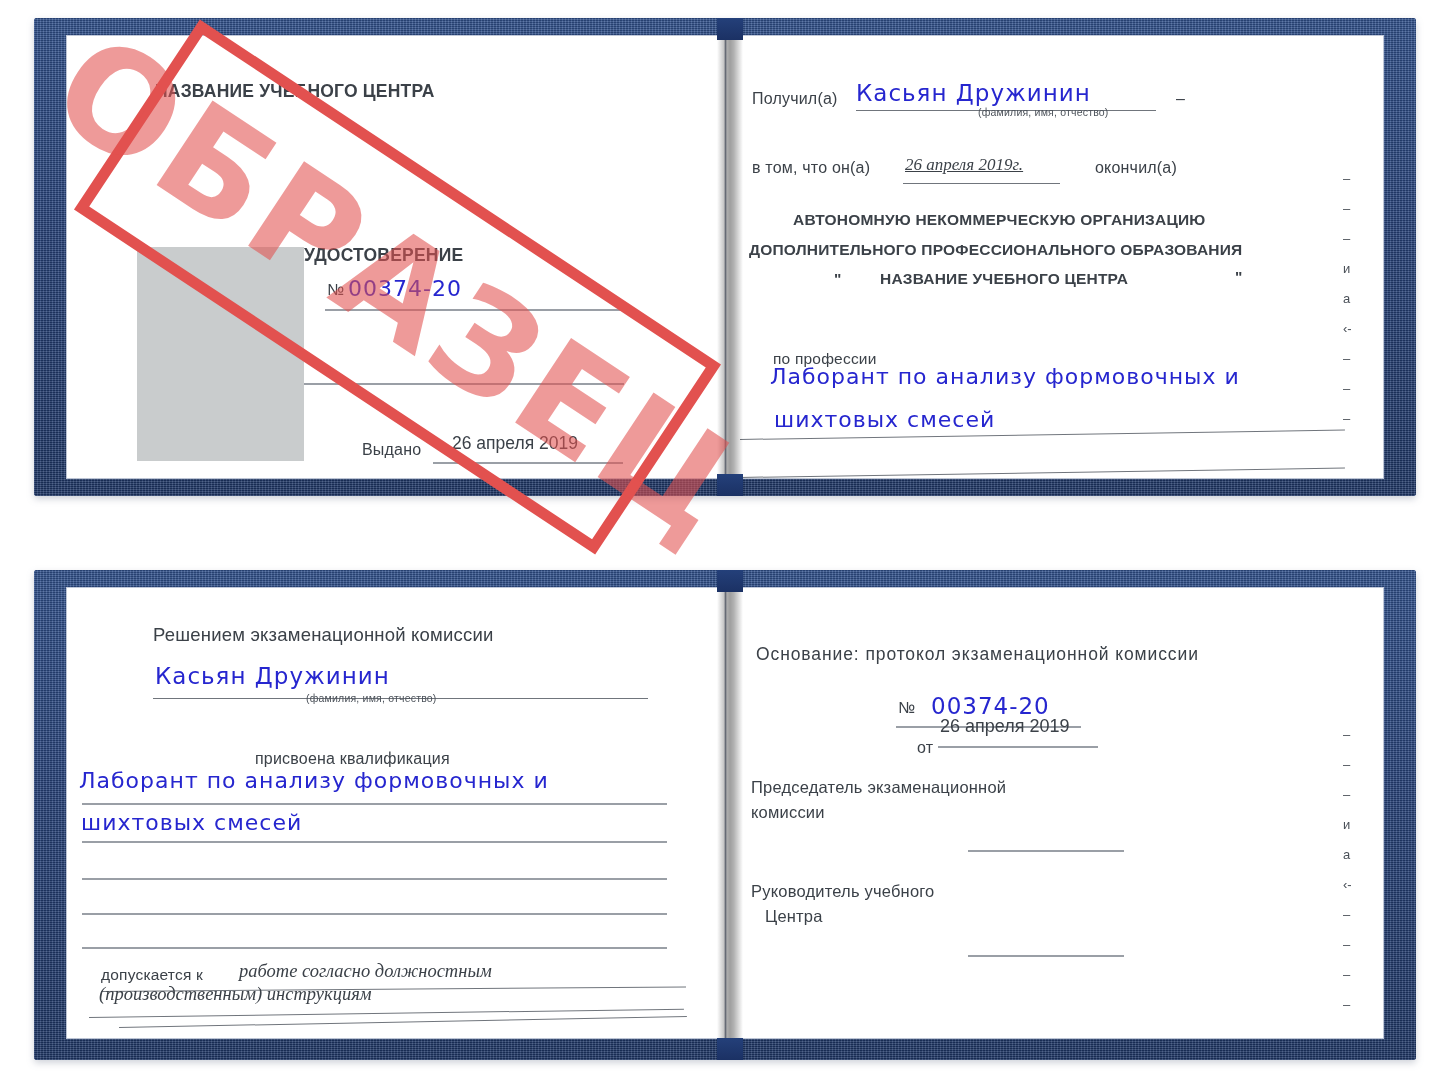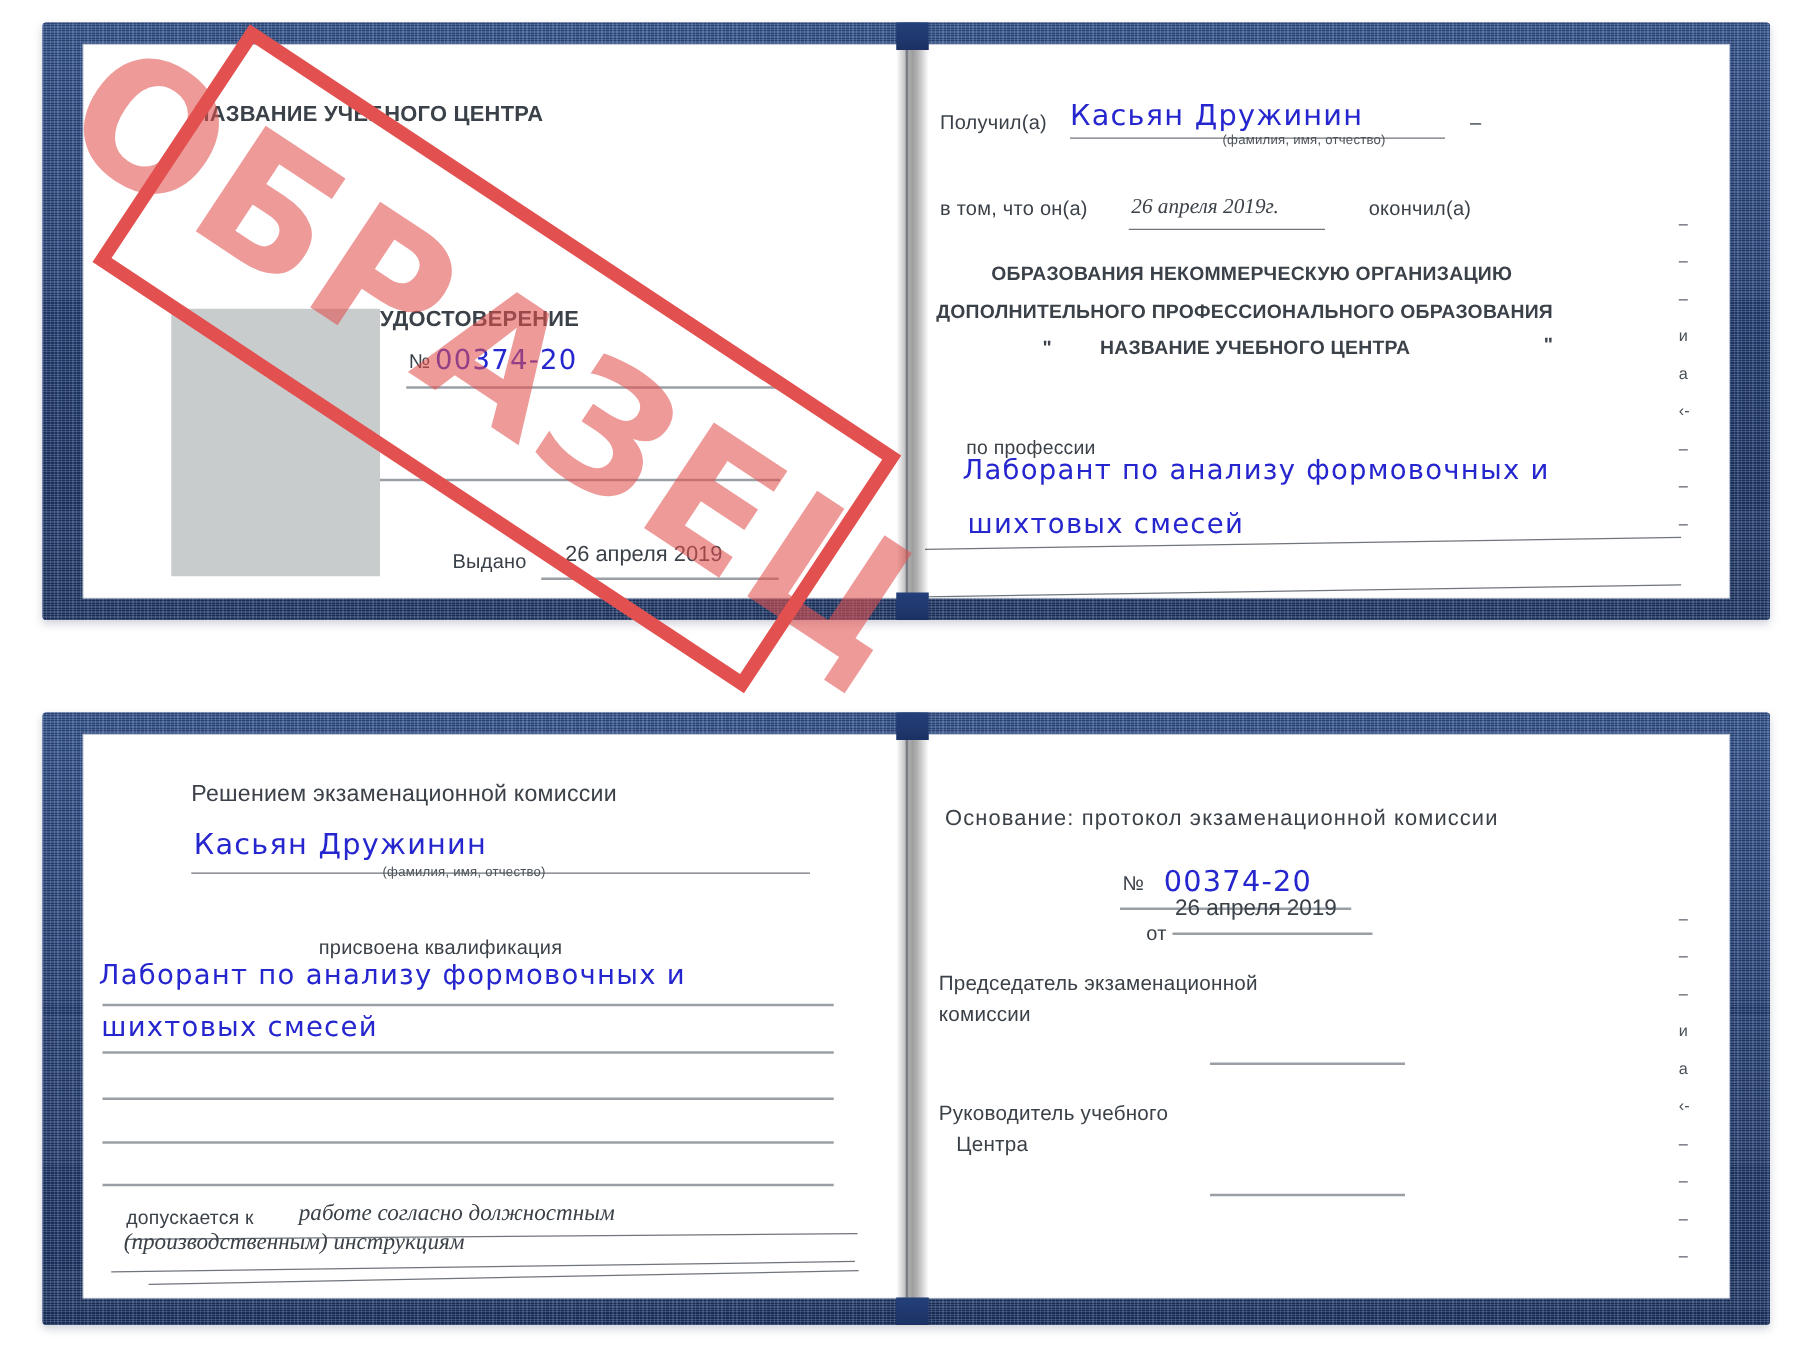--- a/index.html
+++ b/index.html
@@ -196,25 +196,25 @@
       <div class="gutter" style="left:657px;"></div>
 
       <div class="page-half page-right" style="width:655px;">
         <div class="t" style="left:24px; top:54px; font-size:16px;">Получил(а)</div>
         <div class="hw" style="left:128px; top:44px; font-size:23px;">Касьян Дружинин</div>
         <div class="rule thin" style="left:128px; top:74px; width:300px;"></div>
         <div class="t" style="left:250px; top:70px; font-size:10.5px; color:#4c525a;">(фамилия, имя, отчество)</div>
         <div class="t" style="left:448px; top:54px; font-size:16px;">–</div>
 
         <div class="t" style="left:24px; top:123px; font-size:16px;">в том, что он(а)</div>
-        <div class="fill" style="left:177px; top:119px; font-size:17px;">26 апреля 2019г.</div>
+        <div class="fill" style="left:177px; top:119px; font-size:17px;text-decoration:underline;">26 апреля 2019г.</div>
         <div class="rule thin" style="left:175px; top:147px; width:157px;"></div>
         <div class="t" style="left:367px; top:123px; font-size:16px;">окончил(а)</div>
 
-        <div class="t cap" style="left:65px; top:175px; font-size:15.5px;">ОБРАЗОВАНИЯ НЕКОММЕРЧЕСКУЮ ОРГАНИЗАЦИЮ</div>
+        <div class="t cap" style="left:65px; top:175px; font-size:15.5px;">АВТОНОМНУЮ НЕКОММЕРЧЕСКУЮ ОРГАНИЗАЦИЮ</div>
         <div class="t cap" style="left:21px; top:205px; font-size:15.5px;">ДОПОЛНИТЕЛЬНОГО ПРОФЕССИОНАЛЬНОГО ОБРАЗОВАНИЯ</div>
         <div class="t cap" style="left:106px; top:234px; font-size:15.5px;">"</div>
         <div class="t cap" style="left:152px; top:234px; font-size:15.5px;">НАЗВАНИЕ УЧЕБНОГО ЦЕНТРА</div>
         <div class="t cap" style="left:507px; top:232px; font-size:15.5px;">"</div>
 
         <div class="t" style="left:45px; top:314px; font-size:15.5px;">по профессии</div>
         <div class="hw" style="left:42px; top:328px; font-size:22px;">Лаборант по анализу формовочных и</div>
         <div class="hw" style="left:46px; top:371px; font-size:22px;">шихтовых смесей</div>
 
         <div class="rule thin skew" style="left:12px; top:403px; width:605px; transform:rotate(-0.9deg);"></div>

